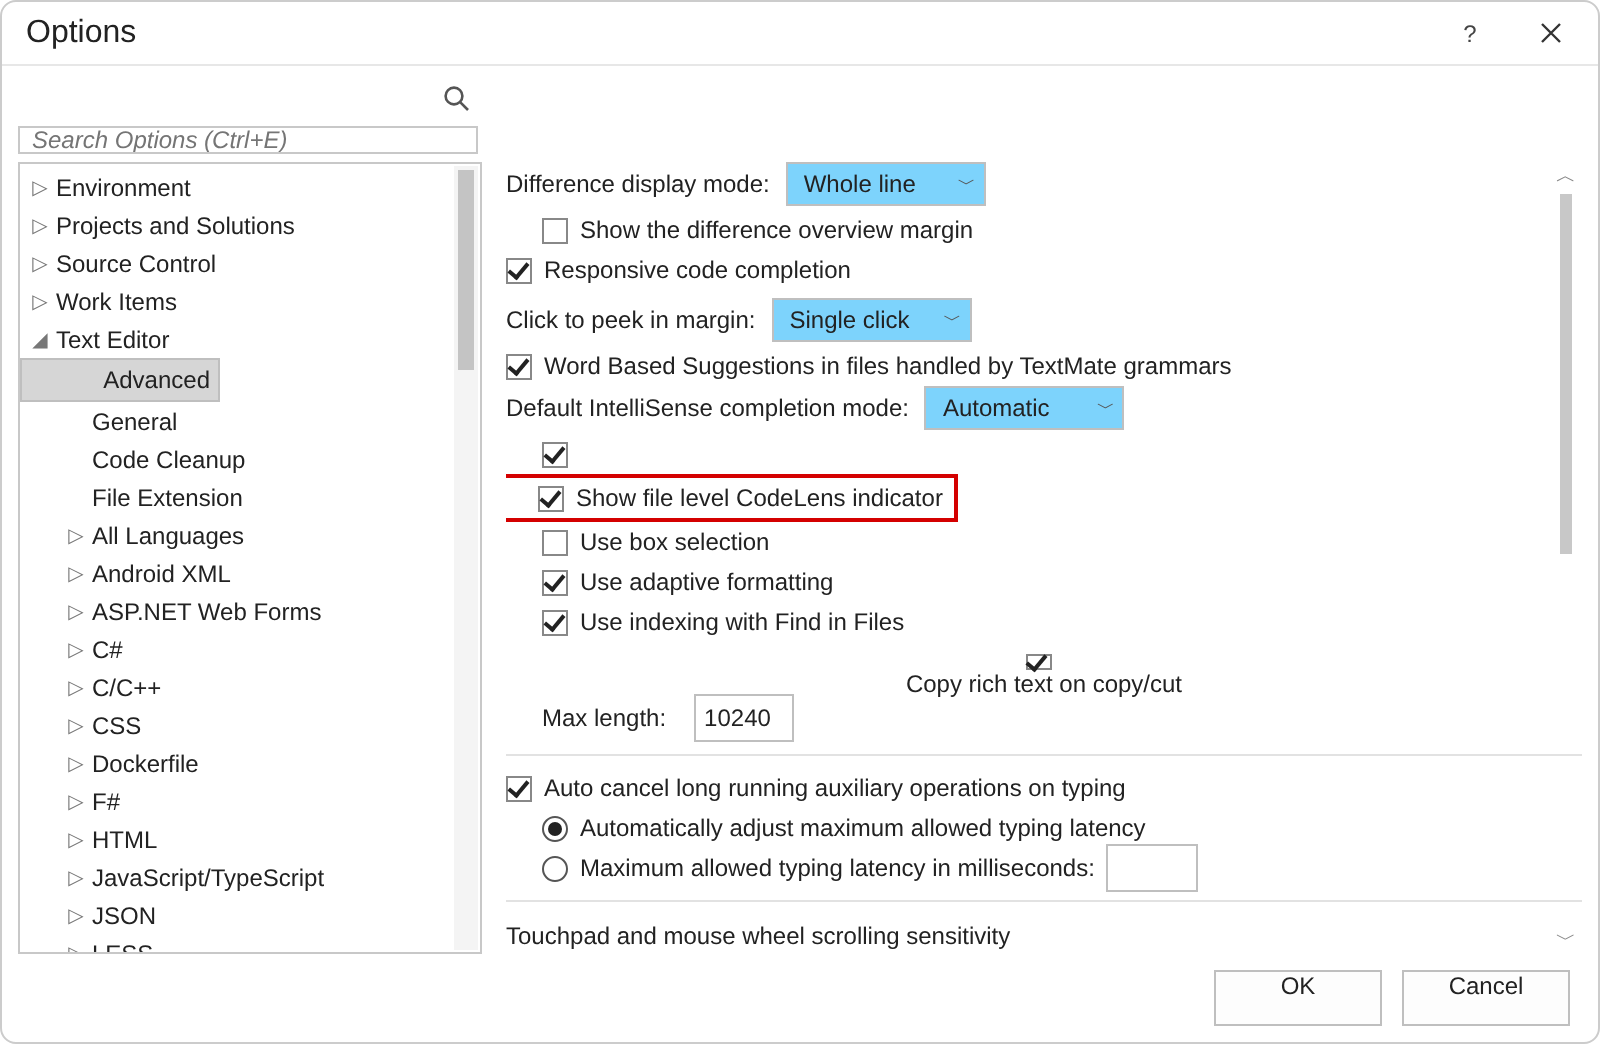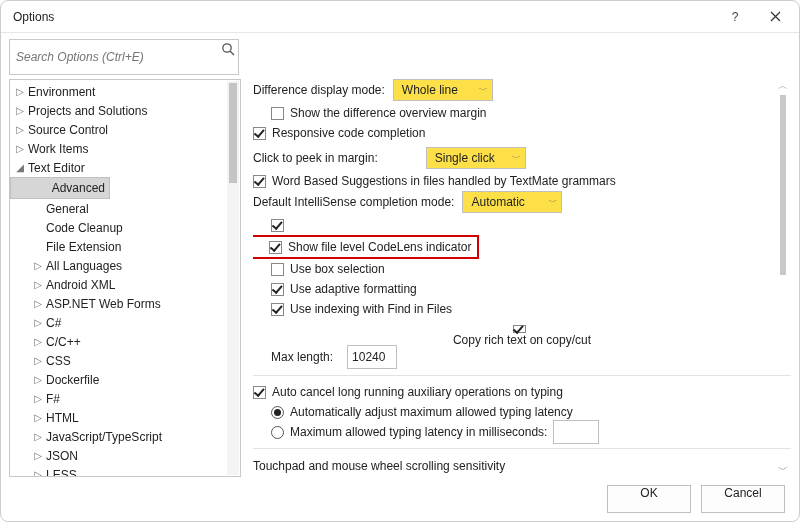--- a/index.html
+++ b/index.html
@@ -1,43 +1,43 @@
 <!DOCTYPE html>
 <html><head>
 <meta charset="utf-8">
 <style>
   * { box-sizing: border-box; }
   html, body { margin: 0; padding: 0; font-family: "Segoe UI", Tahoma, sans-serif; font-size: 12px; color: #222; background: #fff; }
   .window { width: 800px; height: 522px; border: 1px solid #ccc; border-radius: 8px; display: flex; flex-direction: column; overflow: hidden; }
   .titlebar { height: 32px; display: flex; align-items: center; padding: 0 4px 0 12px; border-bottom: 1px solid #e7e7e7; }
-  .titlebar .title { flex: 1; font-size: 12px; }
+  .titlebar .title { flex: 1; font-size: 16px; }
   .titlebar .tb-btn { width: 40px; height: 32px; display: flex; align-items: center; justify-content: center; color: #444; }
   .body { flex: 1; display: flex; flex-direction: column; min-height: 0; }
   .search-row { padding: 6px 8px 4px 8px; }
   .search { position: relative; width: 230px; }
-  .search input { width: 100%; height: 36px; border: 1px solid #c8c8c8; padding: 2px 24px 2px 6px; font-size: 12px; font-style: italic; color: #0f766e; background: #fff; }
+  .search input { width: 100%; height: 14px; border: 1px solid #c8c8c8; padding: 2px 24px 2px 6px; font-size: 12px; font-style: italic; color: #0f766e; background: #fff; margin-top: 24px; }
   .search .mag { position: absolute; right: 4px; top: 3px; color: #666; }
   .main { flex: 1; display: flex; min-height: 0; padding: 0 8px 0 8px; }
   .left-wrap { width: 232px; display: flex; position: relative; }
   .tree { flex: 1; border: 1px solid #c8c8c8; overflow-y: hidden; padding: 2px 0; background: #fff; position: relative; }
   .tree .scrollbar { position: absolute; right: 1px; top: 1px; bottom: 1px; width: 12px; background: #f4f4f4; }
   .tree .thumb { position: absolute; right: 0; top: 0; width: 8px; height: 100px; background: #c4c4c4; border-radius: 0; margin: 2px; }
   .tree ul { list-style: none; margin: 0; padding: 0; }
   .tree li { padding: 0; }
   .ti { display: flex; align-items: center; height: 19px; padding-left: 4px; cursor: default; white-space: nowrap; }
   .ti .tw { width: 12px; display: inline-flex; align-items: center; justify-content: center; color: #777; font-size: 10px; }
   .ti.sel { background: #d6d6d6; }
   .ti .lbl { padding-left: 2px; }
   .ind1 { padding-left: 4px; }
   .ind2 { padding-left: 22px; }
   .right { flex: 1; position: relative; margin-left: 12px; display: flex; }
   .settings { flex: 1; overflow: hidden; position: relative; }
   .row { display: flex; align-items: center; min-height: 22px; margin-bottom: 2px; }
   .row .lab { margin-right: 8px; }
-  .sel { border: 1px solid #bfbfbf; height: 22px; background: #fde047; display: inline-flex; align-items: center; padding: 0 4px 0 8px; min-width: 100px; justify-content: space-between; }
+  .sel { border: 1px solid #bfbfbf; height: 22px; background: #7dd3fc; display: inline-flex; align-items: center; padding: 0 4px 0 8px; min-width: 100px; justify-content: space-between; }
   .sel .chev { font-size: 9px; color: #555; margin-left: 8px; }
   .chk { display: flex; align-items: center; height: 20px; text-align: center; }
   .chk .box { width: 13px; height: 13px; border: 1px solid #888; margin-right: 6px; display: inline-flex; align-items: center; justify-content: center; background: #fff; }
   .chk .box.on::after { content: ""; display: block; width: 8px; height: 4px; border-left: 2px solid #222; border-bottom: 2px solid #222; transform: rotate(-50deg) translate(0,-1px); }
   .chk.indent { margin-left: 18px; }
   .highlight { border: 2px solid #d40000; display: inline-flex; padding: 0 6px 0 0; margin-left: -2px; }
   .radio { display: flex; align-items: center; height: 20px; margin-left: 18px; }
   .radio .dot { width: 13px; height: 13px; border: 1px solid #555; border-radius: 50%; margin-right: 6px; display: inline-flex; align-items: center; justify-content: center; }
   .radio .dot.on::after { content: ""; width: 7px; height: 7px; background: #222; border-radius: 50%; }
   .txt { border: 1px solid #bfbfbf; height: 24px; padding: 0 4px; min-width: 50px; display: inline-flex; align-items: center; background: #fff; margin-left: 6px; }
@@ -225,21 +225,21 @@
           </div>
           <div class="chk indent">
             <span class="box"></span>
             <span>Show the difference overview margin</span>
           </div>
           <div class="chk">
             <span class="box on"></span>
             <span>Responsive code completion</span>
           </div>
 
-          <div class="row" style="margin-top:4px;gap:40px;">
+          <div class="row" style="margin-top:4px;">
             <span class="lab">Click to peek in margin:</span>
             <span class="sel">
               <span>Single click</span>
               <span class="chev">﹀</span>
             </span>
           </div>
 
           <div class="chk">
             <span class="box on"></span>
             <span>Word Based Suggestions in files handled by TextMate grammars</span>

